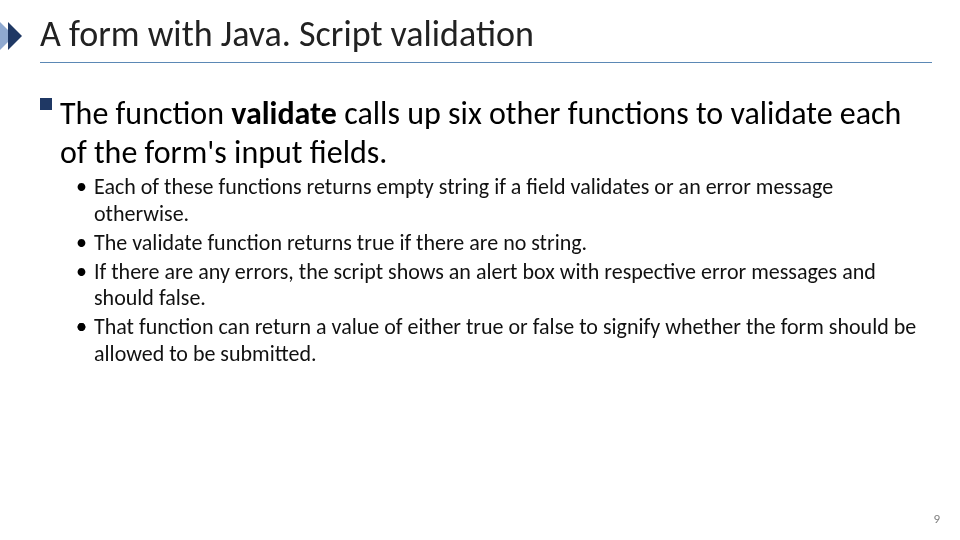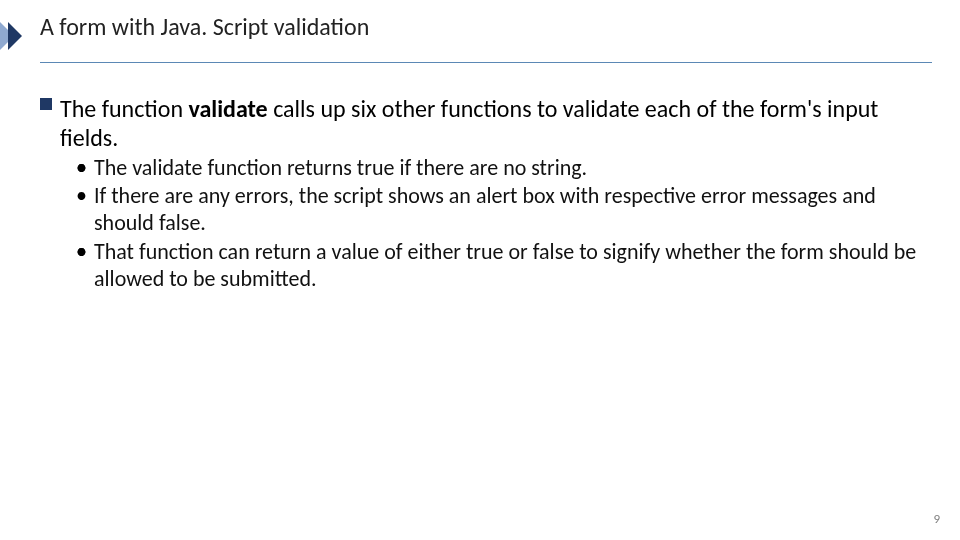--- a/index.html
+++ b/index.html
@@ -17,40 +17,40 @@
     position: absolute;
     top: 22px;
     left: 0;
     width: 28px;
     height: 28px;
   }
   .title {
     position: absolute;
     top: 12px;
     left: 40px;
-    font-size: 24px;
+    font-size: 36px;
     font-weight: 400;
     color: #222;
   }
   .rule {
     position: absolute;
     top: 62px;
     left: 40px;
     right: 28px;
     height: 0;
     border-bottom: 1px solid #5b88b5;
   }
   .body {
     position: absolute;
     top: 84px;
     left: 40px;
     right: 28px;
   }
   .lvl1 {
-    font-size: 24px;
+    font-size: 32px;
     line-height: 1.22;
     margin: 10px 0 2px 0;
     padding-left: 20px;
     position: relative;
   }
   .lvl1 .marker {
     position: absolute;
     left: 0;
     top: 4px;
     width: 12px;
@@ -96,20 +96,21 @@
 
 <div class="body">
 
   <div class="lvl1">
     <span class="marker"></span>
     <span>The function </span><b class="semi">validate</b><span> calls up six other functions to validate each of the form's input fields.</span>
   </div>
 
   <div class="lvl2">
     <span class="dot">•</span>
+    <span>Each of these functions returns empty string if a field validates or an error message otherwise.</span>
   </div>
   <div class="lvl2">
     <span class="dot">•</span>
     <span>The validate function returns true if there are no string.</span>
   </div>
   <div class="lvl2">
     <span class="dot">•</span>
     <span>If there are any errors, the script shows an alert box with respective error messages and should false.</span>
   </div>
 

